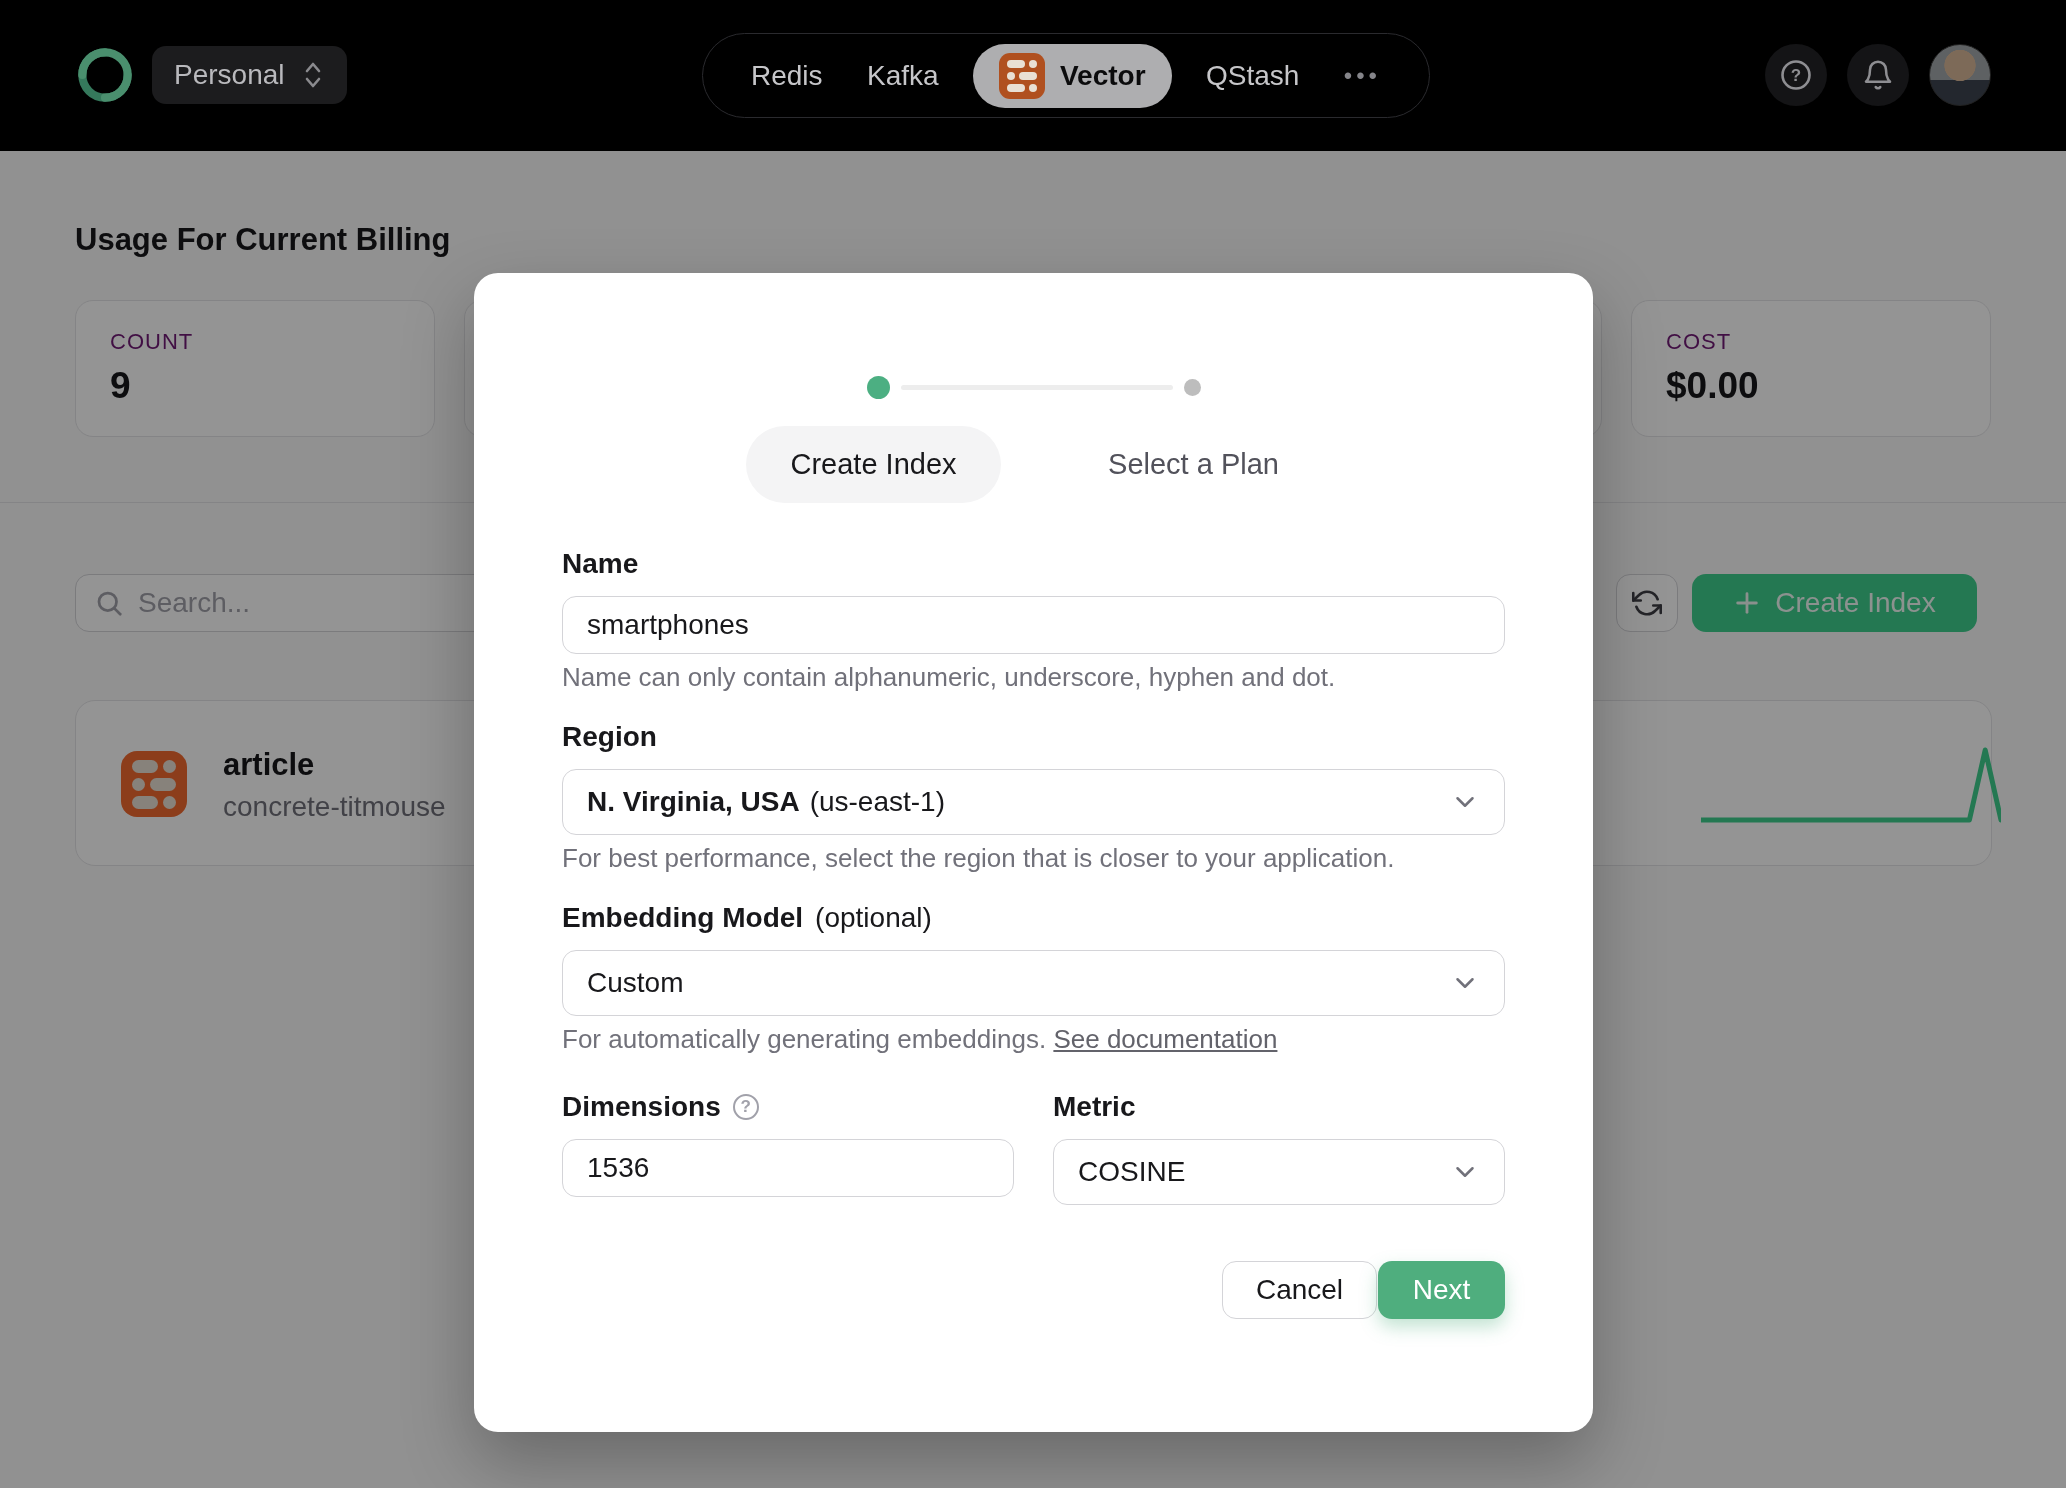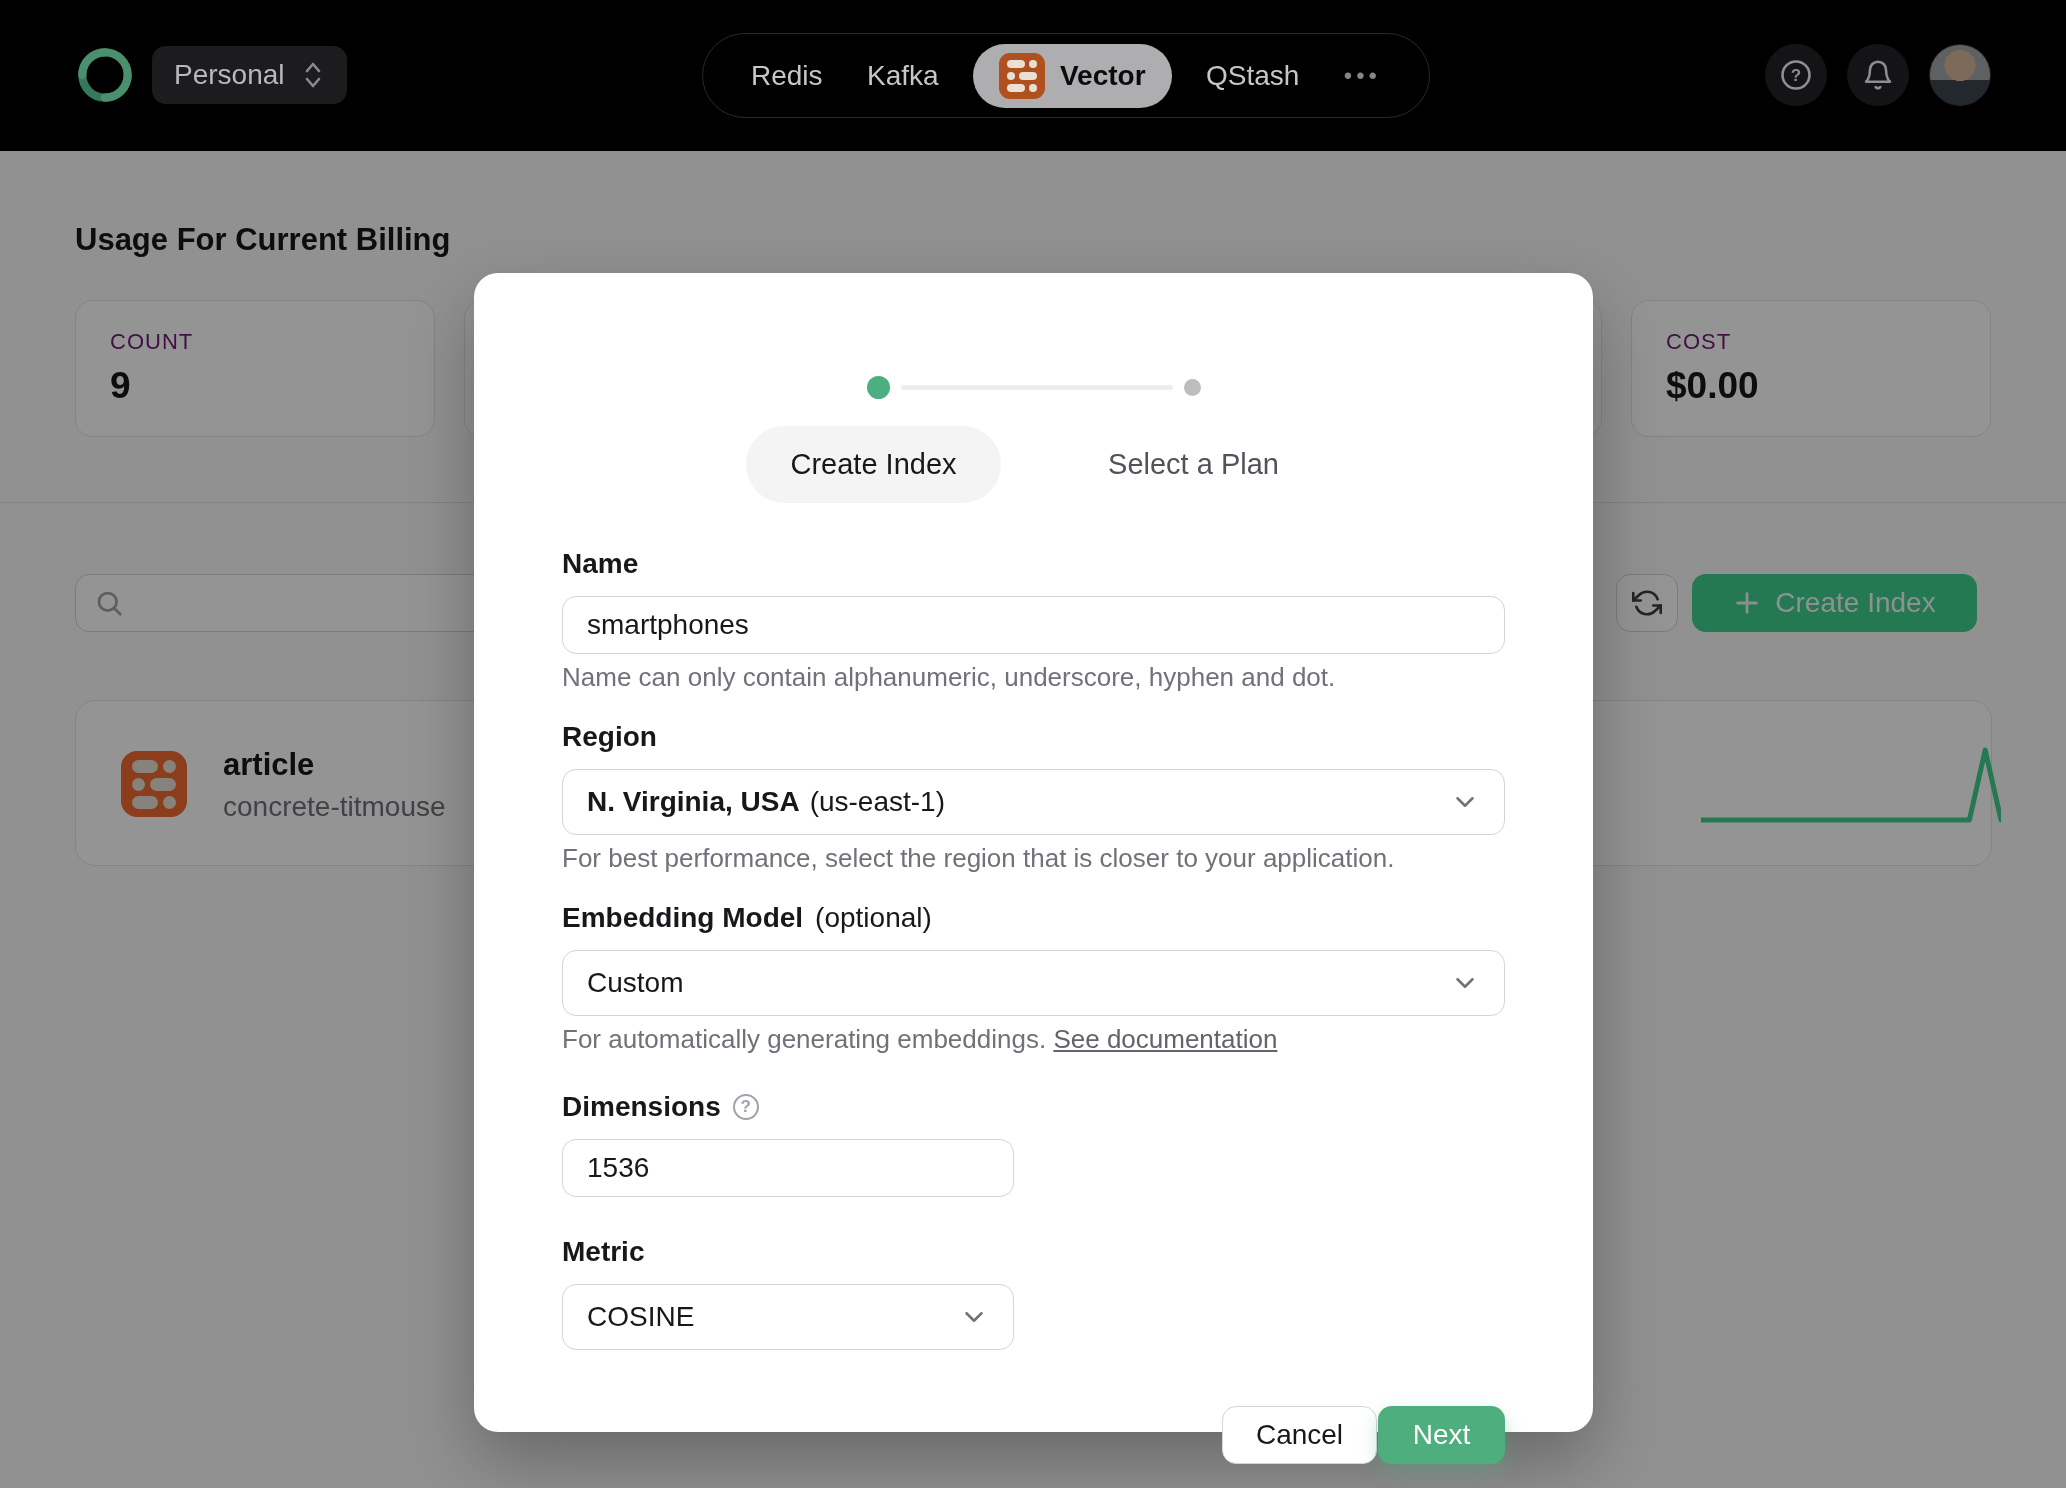--- a/index.html
+++ b/index.html
@@ -69,21 +69,21 @@
   .label-suffix { font-weight:400; }
   .text-input { margin-top:16px; width:943px; height:58px; border:1px solid #d4d4d8; border-radius:14px; padding:0 24px;
     font-size:28px; color:#18181b; font-family:inherit; outline:none; background:#fff; display:block; }
   .helper { margin-top:8px; font-size:26px; color:#71717a; }
   .helper a { color:#63636b; text-decoration:underline; cursor:pointer; }
   .select { margin-top:16px; width:943px; height:66px; border:1px solid #d4d4d8; border-radius:14px; padding:0 24px;
     display:flex; align-items:center; cursor:pointer; font-size:28px; color:#18181b; background:#fff; }
   .select .val-bold { font-weight:700; }
   .select .val-detail { margin-left:10px; font-weight:400; }
   .select .chev { margin-left:auto; color:#71717a; display:flex; }
-  .two-col { display:flex; gap:39px;flex-direction:column; }
+  .two-col { display:flex; gap:39px; }
   .two-col .col1 { width:452px; } .two-col .col2 { width:452px; }
   .two-col .text-input, .two-col .select { width:100%; }
   .qmark { width:26px; height:26px; border:2px solid #a1a1aa; border-radius:50%; color:#a1a1aa; font-size:17px; font-weight:700;
     display:inline-flex; align-items:center; justify-content:center; cursor:pointer; }
   .modal-footer { margin-top:56px; display:flex; justify-content:flex-end; gap:1px; }
   .btn-cancel { width:155px; height:58px; background:#fff; border:1px solid #d4d4d8; border-radius:14px; font-size:28px; color:#18181b; cursor:pointer; font-family:inherit; }
   .btn-next { width:127px; height:58px; background:#4fae7e; border:none; border-radius:14px; font-size:28px; color:#fff; cursor:pointer; font-family:inherit;
     box-shadow:0 8px 18px rgba(79,174,126,0.35); }
 
   .mt-name { margin-top:46px; } .mt-region { margin-top:28px; } .mt-emb { margin-top:28px; } .mt-dims { margin-top:36px; }
@@ -169,20 +169,21 @@
 
   <div class="section-divider"></div>
 
   <div class="search-box">
     <span>
       <svg width="30" height="30" viewBox="0 0 24 24" fill="none" stroke="#a1a1aa" stroke-width="2.2" stroke-linecap="round">
         <circle cx="11" cy="11" r="7"></circle>
           <line x1="16.5" y1="16.5" x2="21" y2="21"></line>
       </svg>
     </span>
+    <input type="text" placeholder="Search..." style="">
   </div>
 
   <div class="refresh-btn">
     <span>
       <svg width="30" height="30" viewBox="0 0 24 24" fill="none" stroke="#3f3f46" stroke-width="2.1" stroke-linecap="round" stroke-linejoin="round">
         <polyline points="1 4 1 10 7 10"></polyline>
           <polyline points="23 20 23 14 17 14"></polyline>
         <path d="M20.49 9A9 9 0 0 0 5.64 5.64L1 10m22 4l-4.64 4.36A9 9 0 0 1 3.51 15"></path>
       </svg>
     </span>

